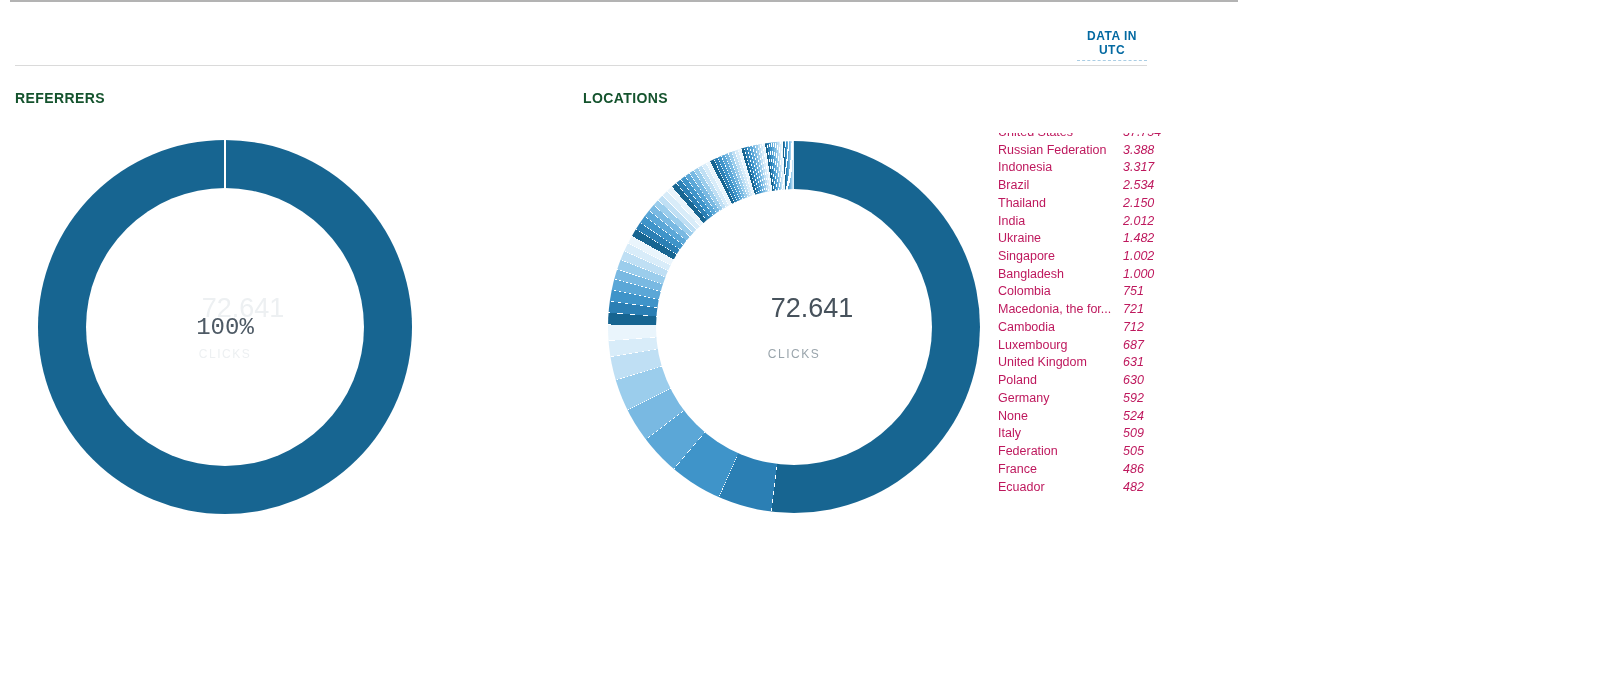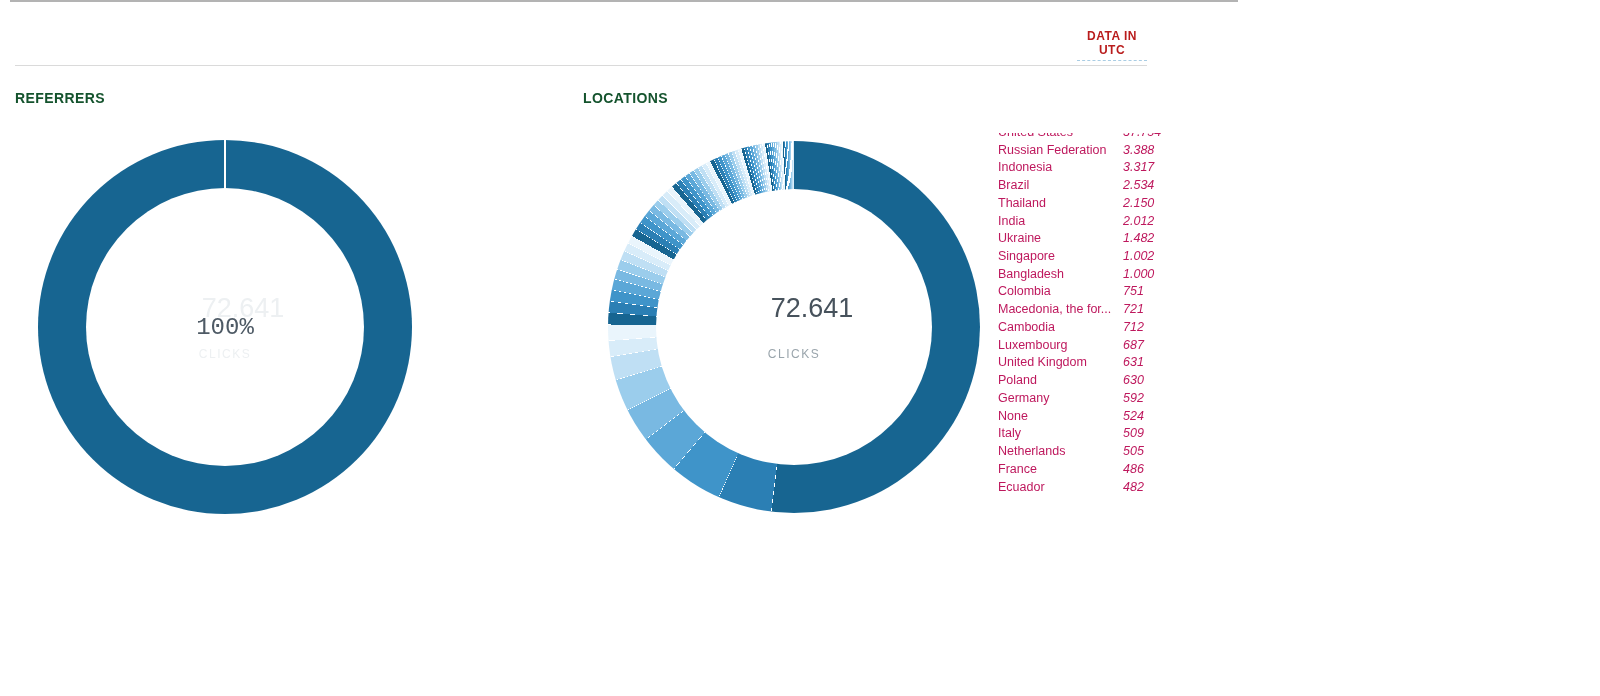--- a/index.html
+++ b/index.html
@@ -1,20 +1,20 @@
 <!DOCTYPE html>
 <html><head>
 <meta charset="utf-8">
 <style>
   html,body{margin:0;padding:0;background:#fff;}
   .canvas{position:relative;width:1600px;height:696px;background:#ffffff;overflow:hidden;
           font-family:"Liberation Sans","DejaVu Sans",sans-serif;}
   .top-border{position:absolute;left:10px;top:0;width:1228px;height:2px;background:#b3b3b3;}
   .utc-link{position:absolute;top:29px;left:1077px;width:70px;font-size:12px;font-weight:bold;
-            letter-spacing:.5px;color:#b91c1c;border-bottom:1px dashed #a9cde4;padding-bottom:3px;
+            letter-spacing:.5px;color:#0369a1;border-bottom:1px dashed #a9cde4;padding-bottom:3px;
             text-align:center;cursor:pointer;}
   .header-divider{position:absolute;top:65px;left:15px;width:1132px;height:1px;background:#dadada;}
   .section-title{position:absolute;top:90px;font-size:14px;font-weight:bold;letter-spacing:.4px;color:#14532d;}
   #referrers-title{left:15px;}
   #locations-title{left:583px;}
 
   .donut{position:absolute;border-radius:50%;}
   #ref-donut{left:38px;top:140px;width:374px;height:374px;}
   #loc-donut{left:608px;top:141px;width:372px;height:372px;}
   .donut-hole{position:absolute;left:48px;top:48px;right:48px;bottom:48px;background:#fff;border-radius:50%;
@@ -134,21 +134,21 @@
         </div>
         <div class="loc-row">
           <span class="loc-label">None</span>
           <span class="loc-value">524</span>
         </div>
         <div class="loc-row">
           <span class="loc-label">Italy</span>
           <span class="loc-value">509</span>
         </div>
         <div class="loc-row">
-          <span class="loc-label">Netherlands</span>
+          <span class="loc-label">Federation</span>
           <span class="loc-value">505</span>
         </div>
         <div class="loc-row">
           <span class="loc-label">France</span>
           <span class="loc-value">486</span>
         </div>
         <div class="loc-row">
           <span class="loc-label">Ecuador</span>
           <span class="loc-value">482</span>
         </div>

